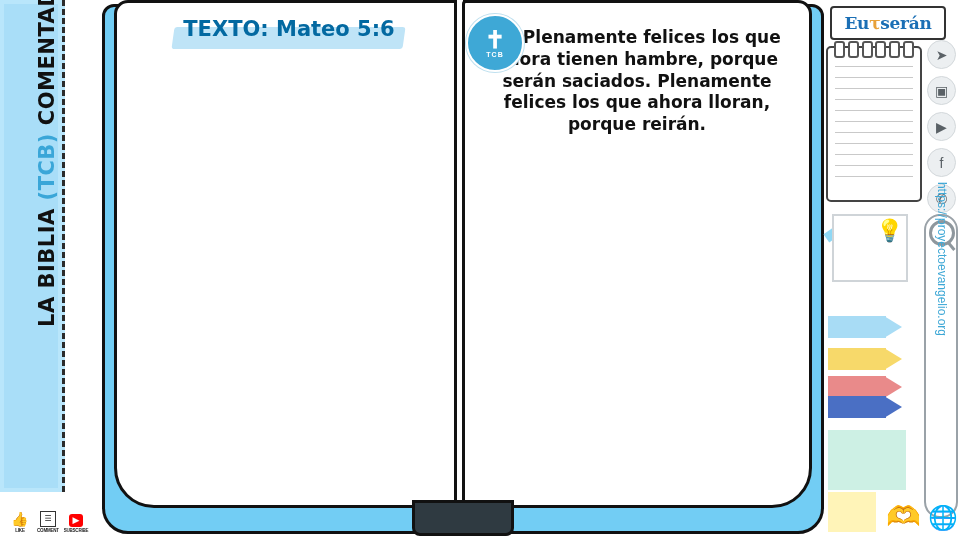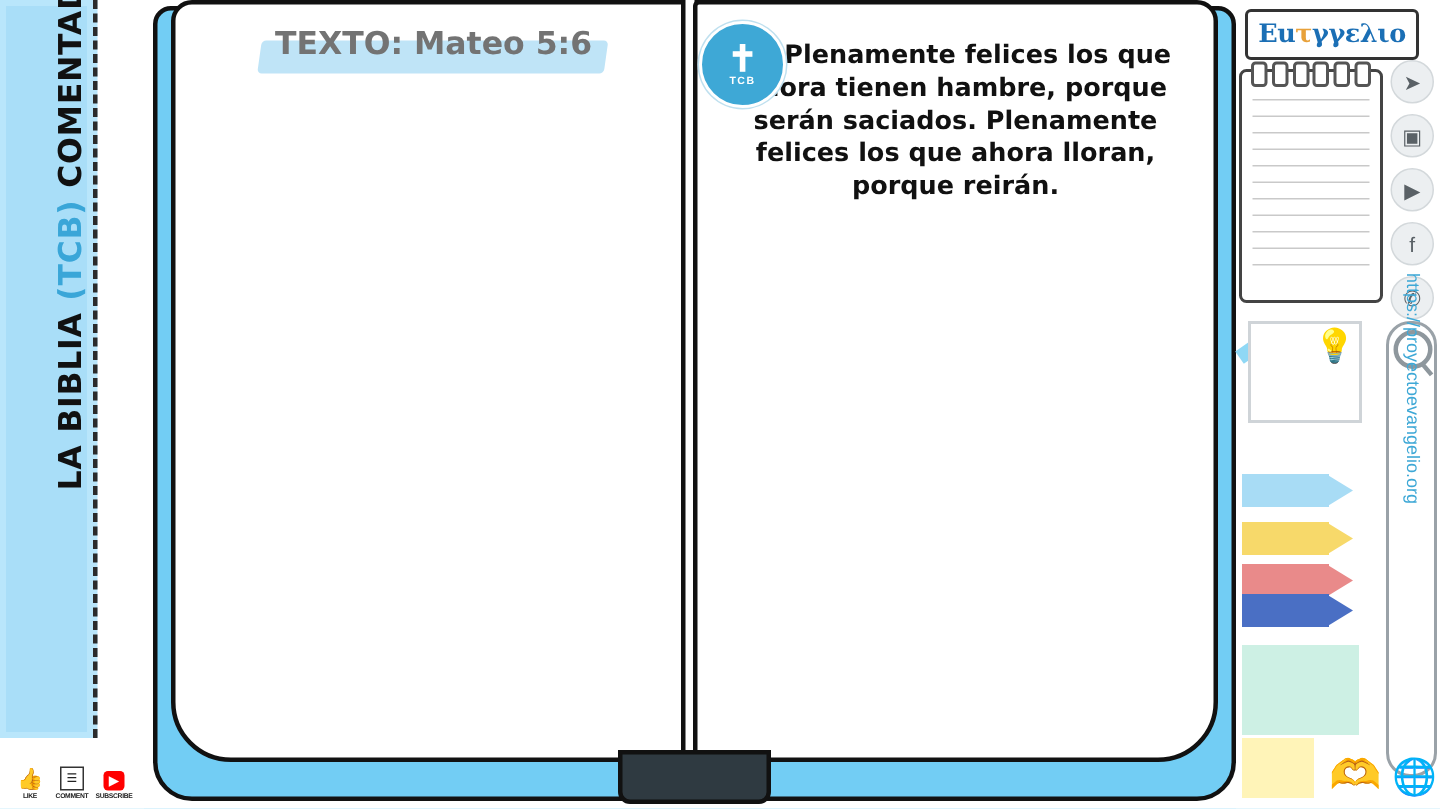--- a/index.html
+++ b/index.html
@@ -185,21 +185,21 @@
     height: 22px;
     background: #bfe4f7;
     border-radius: 3px;
     transform: skewX(-8deg);
   }
   .ref-text {
     position: relative;
     font-family: "DejaVu Sans", sans-serif;
     font-weight: bold;
     font-size: 21px;
-    color: #737373;
+    color: #0369a1;
     white-space: nowrap;
   }
   .verse {
     font-family: "DejaVu Sans", sans-serif;
     font-weight: bold;
     color: #111111;
     text-align: center;
     line-height: 1.28;
     margin-top: 10px;
   }
@@ -505,21 +505,21 @@
       <span class="mark">✝</span>
       <span class="lbl">TCB</span>
     </div>
 
     <div class="spine-foot"></div>
   </div>
 
   <div class="right-panel">
 
     <div class="logo-box">
-      <span class="logo-text"><span>Eu</span><span class="tau">τ</span><span>γγελιο</span></span>
+      <span class="logo-text"><span>Eu</span><span class="tau">τ</span><span>serán</span></span>
     </div>
 
     <div class="notepad">
       <div class="rings">
         <div class="ring"></div>
         <div class="ring"></div>
         <div class="ring"></div>
         <div class="ring"></div>
         <div class="ring"></div>
         <div class="ring"></div>

